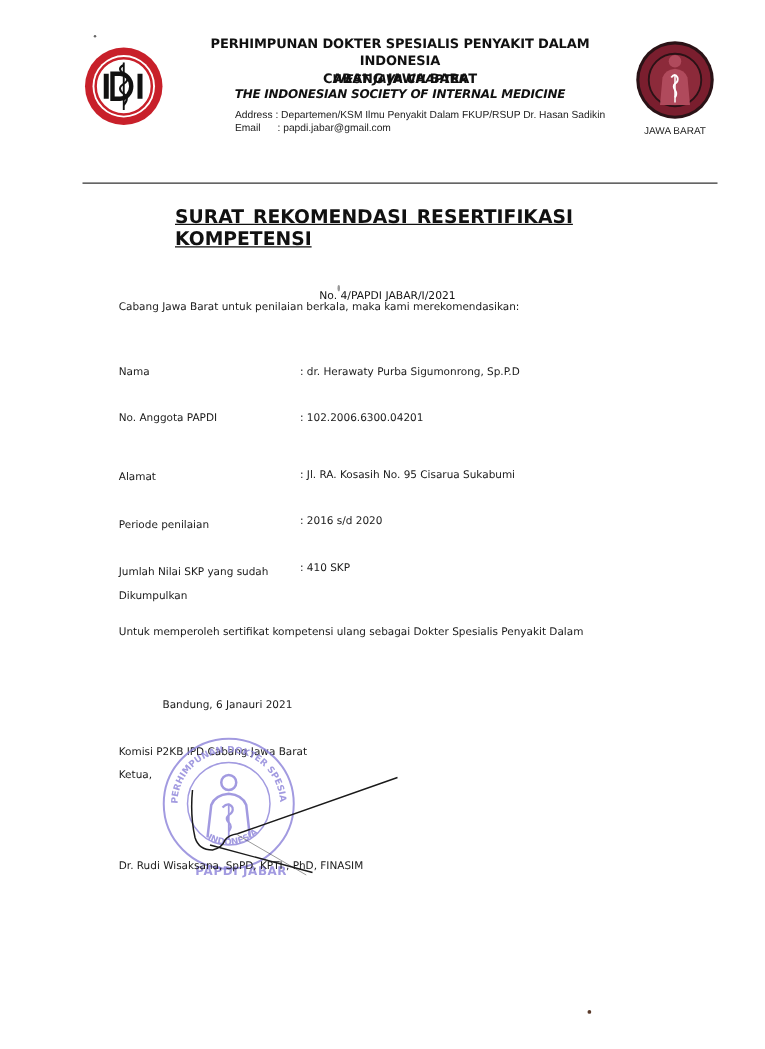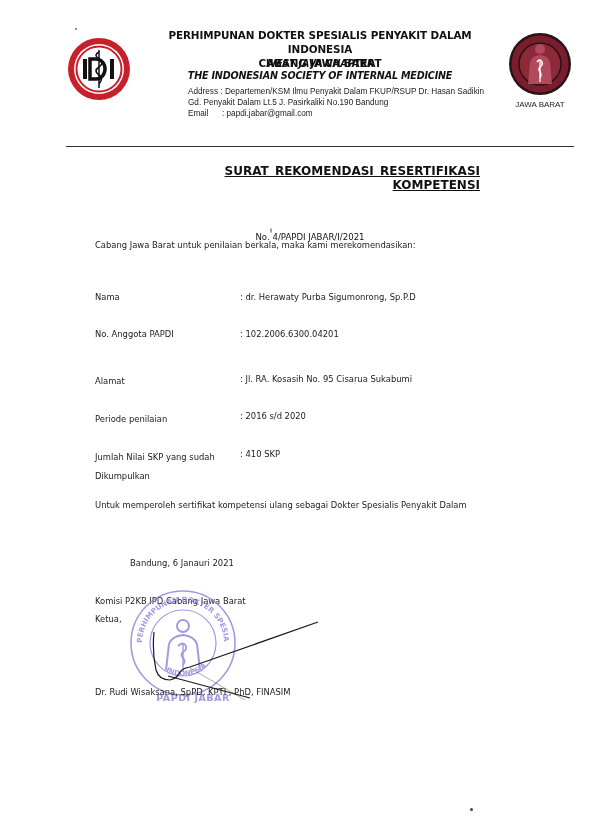--- a/index.html
+++ b/index.html
@@ -9,21 +9,21 @@
   .logo-left { left: 66px; top: 36px; width: 66px; height: 66px; }
   .logo-right { left: 508px; top: 32px; width: 64px; height: 64px; }
   .logo-right-cap { left: 500px; top: 100px; width: 80px; text-align: center; font-family: "Liberation Sans", sans-serif; font-size: 8px; color: #222; }
   .org-title { left: 140px; top: 28px; width: 360px; text-align: center; font-family: "DejaVu Sans", sans-serif; font-weight: bold; font-size: 10.4px; line-height: 14px; color: #111; letter-spacing: -0.1px; }
   .org-en { left: 140px; top: 58px; width: 360px; text-align: center; font-family: "DejaVu Sans", sans-serif; font-weight: bold; font-style: italic; font-size: 9.6px; line-height: 12px; color: #111; letter-spacing: -0.2px; }
   .contact { left: 188px; top: 86px; font-family: "Liberation Sans", sans-serif; font-size: 8.2px; line-height: 11.2px; color: #222; }
   .contact .row { white-space: nowrap; }
   .contact .lbl { display: inline-block; }
   .rule { left: 66px; top: 146px; width: 508px; height: 0; border-top: 1.2px solid #333; }
   
-  .doc-title { left: 140px; top: 164px; width: 340px; text-align: right; font-family: "DejaVu Sans", sans-serif; font-weight: bold; font-size: 12px; text-decoration: underline; color: #111; word-spacing: 2px; }
+  .doc-title { left: 140px; top: 164px; width: 340px; text-align: left; font-family: "DejaVu Sans", sans-serif; font-weight: bold; font-size: 15px; text-decoration: underline; color: #111; word-spacing: 2px; }
   .doc-number { left: 140px; top: 184px; width: 340px; text-align: center; font-family: "DejaVu Sans", sans-serif; font-size: 8.6px; color: #111; margin-top: 48px; }
   
   .body-text { font-family: "DejaVu Sans", sans-serif; font-size: 8.4px; color: #1a1a1a; white-space: nowrap; }
   .intro { left: 95px; top: 235px; line-height: 21px; }
   .field-label { left: 95px; }
   .field-value { left: 240px; }
   .closing { left: 95px; top: 500px; }
   .date { left: 95px; top: 558px; padding-left: 35px; }
   .committee { left: 95px; top: 596px; }
   .role { left: 95px; top: 614px; }
@@ -54,21 +54,20 @@
   <div>PERHIMPUNAN DOKTER SPESIALIS PENYAKIT DALAM INDONESIA</div>
   <div>CABANG JAWA BARAT</div>
 </div>
 <div class="abs org-en">
   <div>WEST JAVA CHAPTER</div>
   <div>THE INDONESIAN SOCIETY OF INTERNAL MEDICINE</div>
 </div>
 
 <div class="abs contact">
   <div class="row"><span>Address : </span><span>Departemen/KSM Ilmu Penyakit Dalam FKUP/RSUP Dr. Hasan Sadikin</span></div>
-  <div class="row">Gd. Penyakit Dalam Lt.5 J. Pasirkaliki No.190 Bandung</div>
   <div class="row"><span class="lbl" style="width:34px">Email</span><span>: papdi.jabar@gmail.com</span></div>
 </div>
 
 <div class="abs logo-right">
   <svg width="64" height="64" viewBox="0 0 64 64">
     <circle cx="32" cy="32" r="31" fill="#2a1216"></circle>
     <circle cx="32" cy="32" r="28.5" fill="#7a1e2e"></circle>
     <circle cx="32" cy="32" r="21" fill="#8c2a3a" stroke="#2a1216" stroke-width="1.5"></circle>
     <circle cx="32" cy="17" r="5" fill="#b04a5c"></circle>
     <path d="M20 52 L22 30 q2 -6 10 -7 q8 1 10 7 L44 52 z" fill="#b04a5c"></path>

